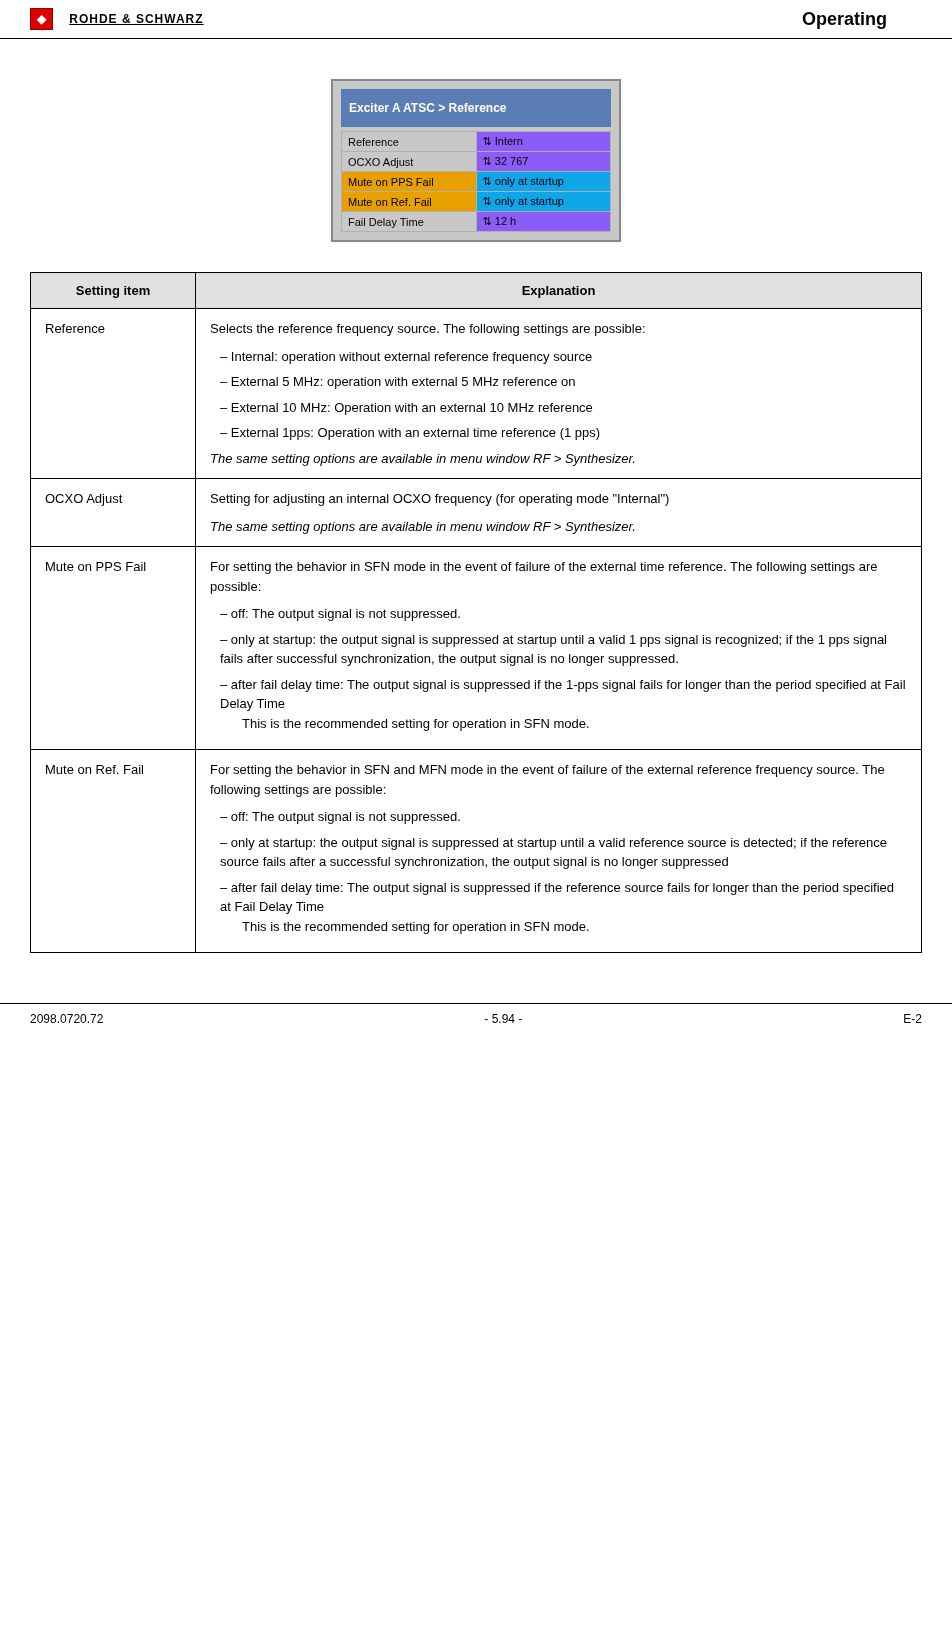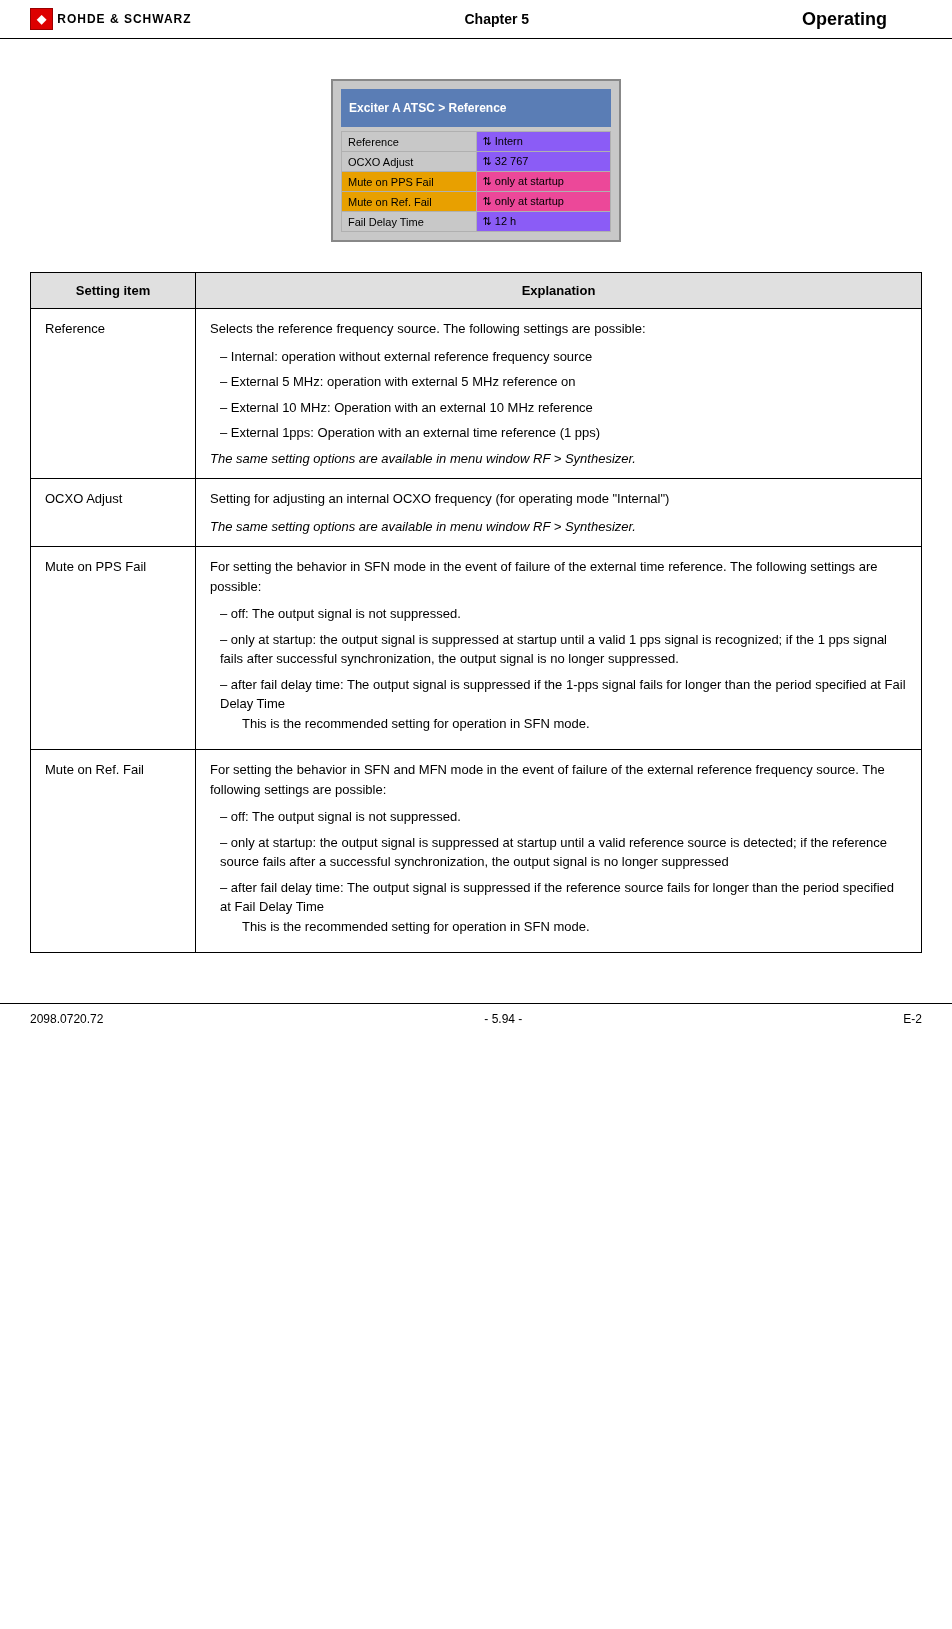--- a/index.html
+++ b/index.html
@@ -29,22 +29,23 @@
       background: #d00;
       color: #fff;
       font-weight: bold;
       font-size: 12px;
       padding: 3px 6px;
       border: 1px solid #900;
     }
     .logo-text {
       font-size: 12px;
       font-weight: bold;
-      margin-left: 4px;
+      margin-left: 16px;
       letter-spacing: 1px;
+      text-decoration: underline;
     }
     .header-chapter {
       font-size: 14px;
       font-weight: bold;
       text-align: center;
       flex: 1;
     }
     .header-operating {
       font-size: 18px;
       font-weight: bold;
@@ -91,21 +92,21 @@
     .device-table tr td:last-child {
       background: #8b5cf6;
       color: #000;
       width: 50%;
     }
     .device-table tr.highlight-row td:first-child {
       background: #e8a000;
       color: #000;
     }
     .device-table tr.highlight-row td:last-child {
-      background: #ec4899;
+      background: #0ea5e9;
     }
 
     
     .explanation-table {
       width: 100%;
       border-collapse: collapse;
       margin-top: 30px;
       border: 1px solid #000;
     }
     .explanation-table th,
@@ -160,21 +161,20 @@
     }
   </style>
 </head>
 <body>
 
 <div class="header">
   <div class="logo-area">
     <div class="logo-box">◆</div>
     <span class="logo-text">ROHDE &amp; SCHWARZ</span>
   </div>
-  <div class="header-chapter">Chapter 5</div>
   <div class="header-operating">Operating</div>
 </div>
 
 <div class="main-content">
 
   <div class="device-ui">
     <div class="device-title-bar">Exciter A ATSC  &gt;  Reference</div>
     <table class="device-table">
       <tbody id="device-rows">
       <tr>

